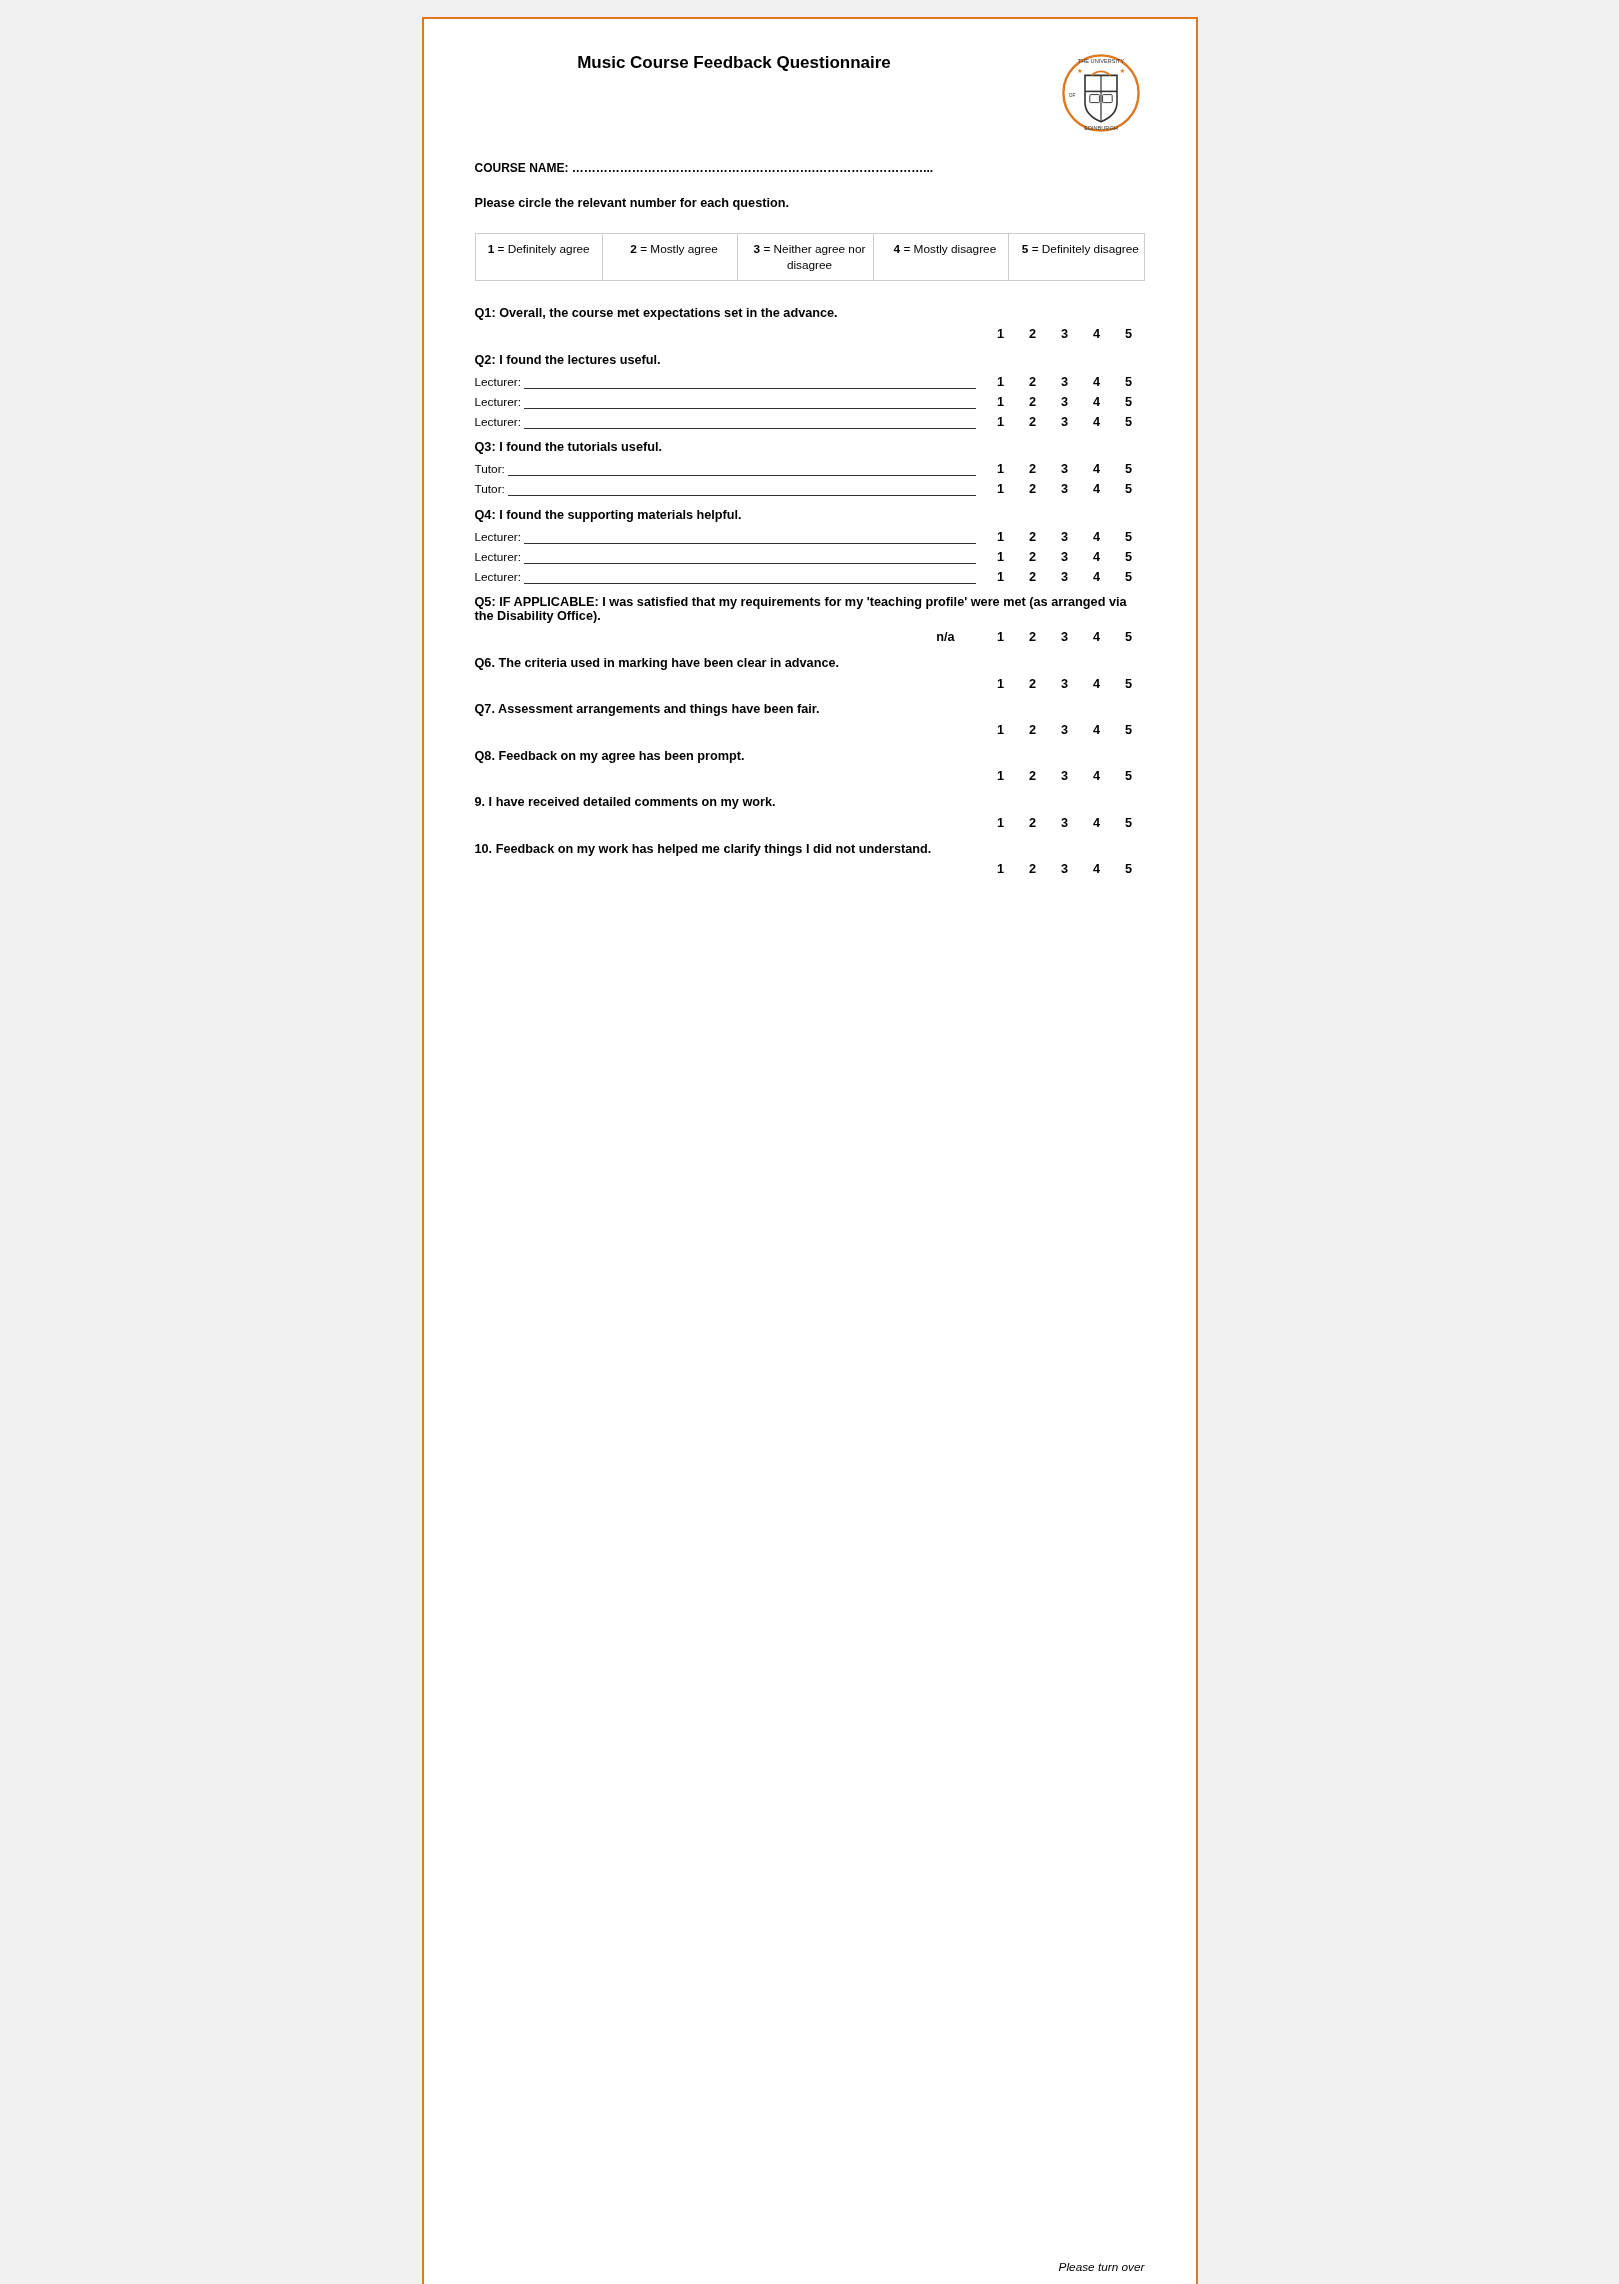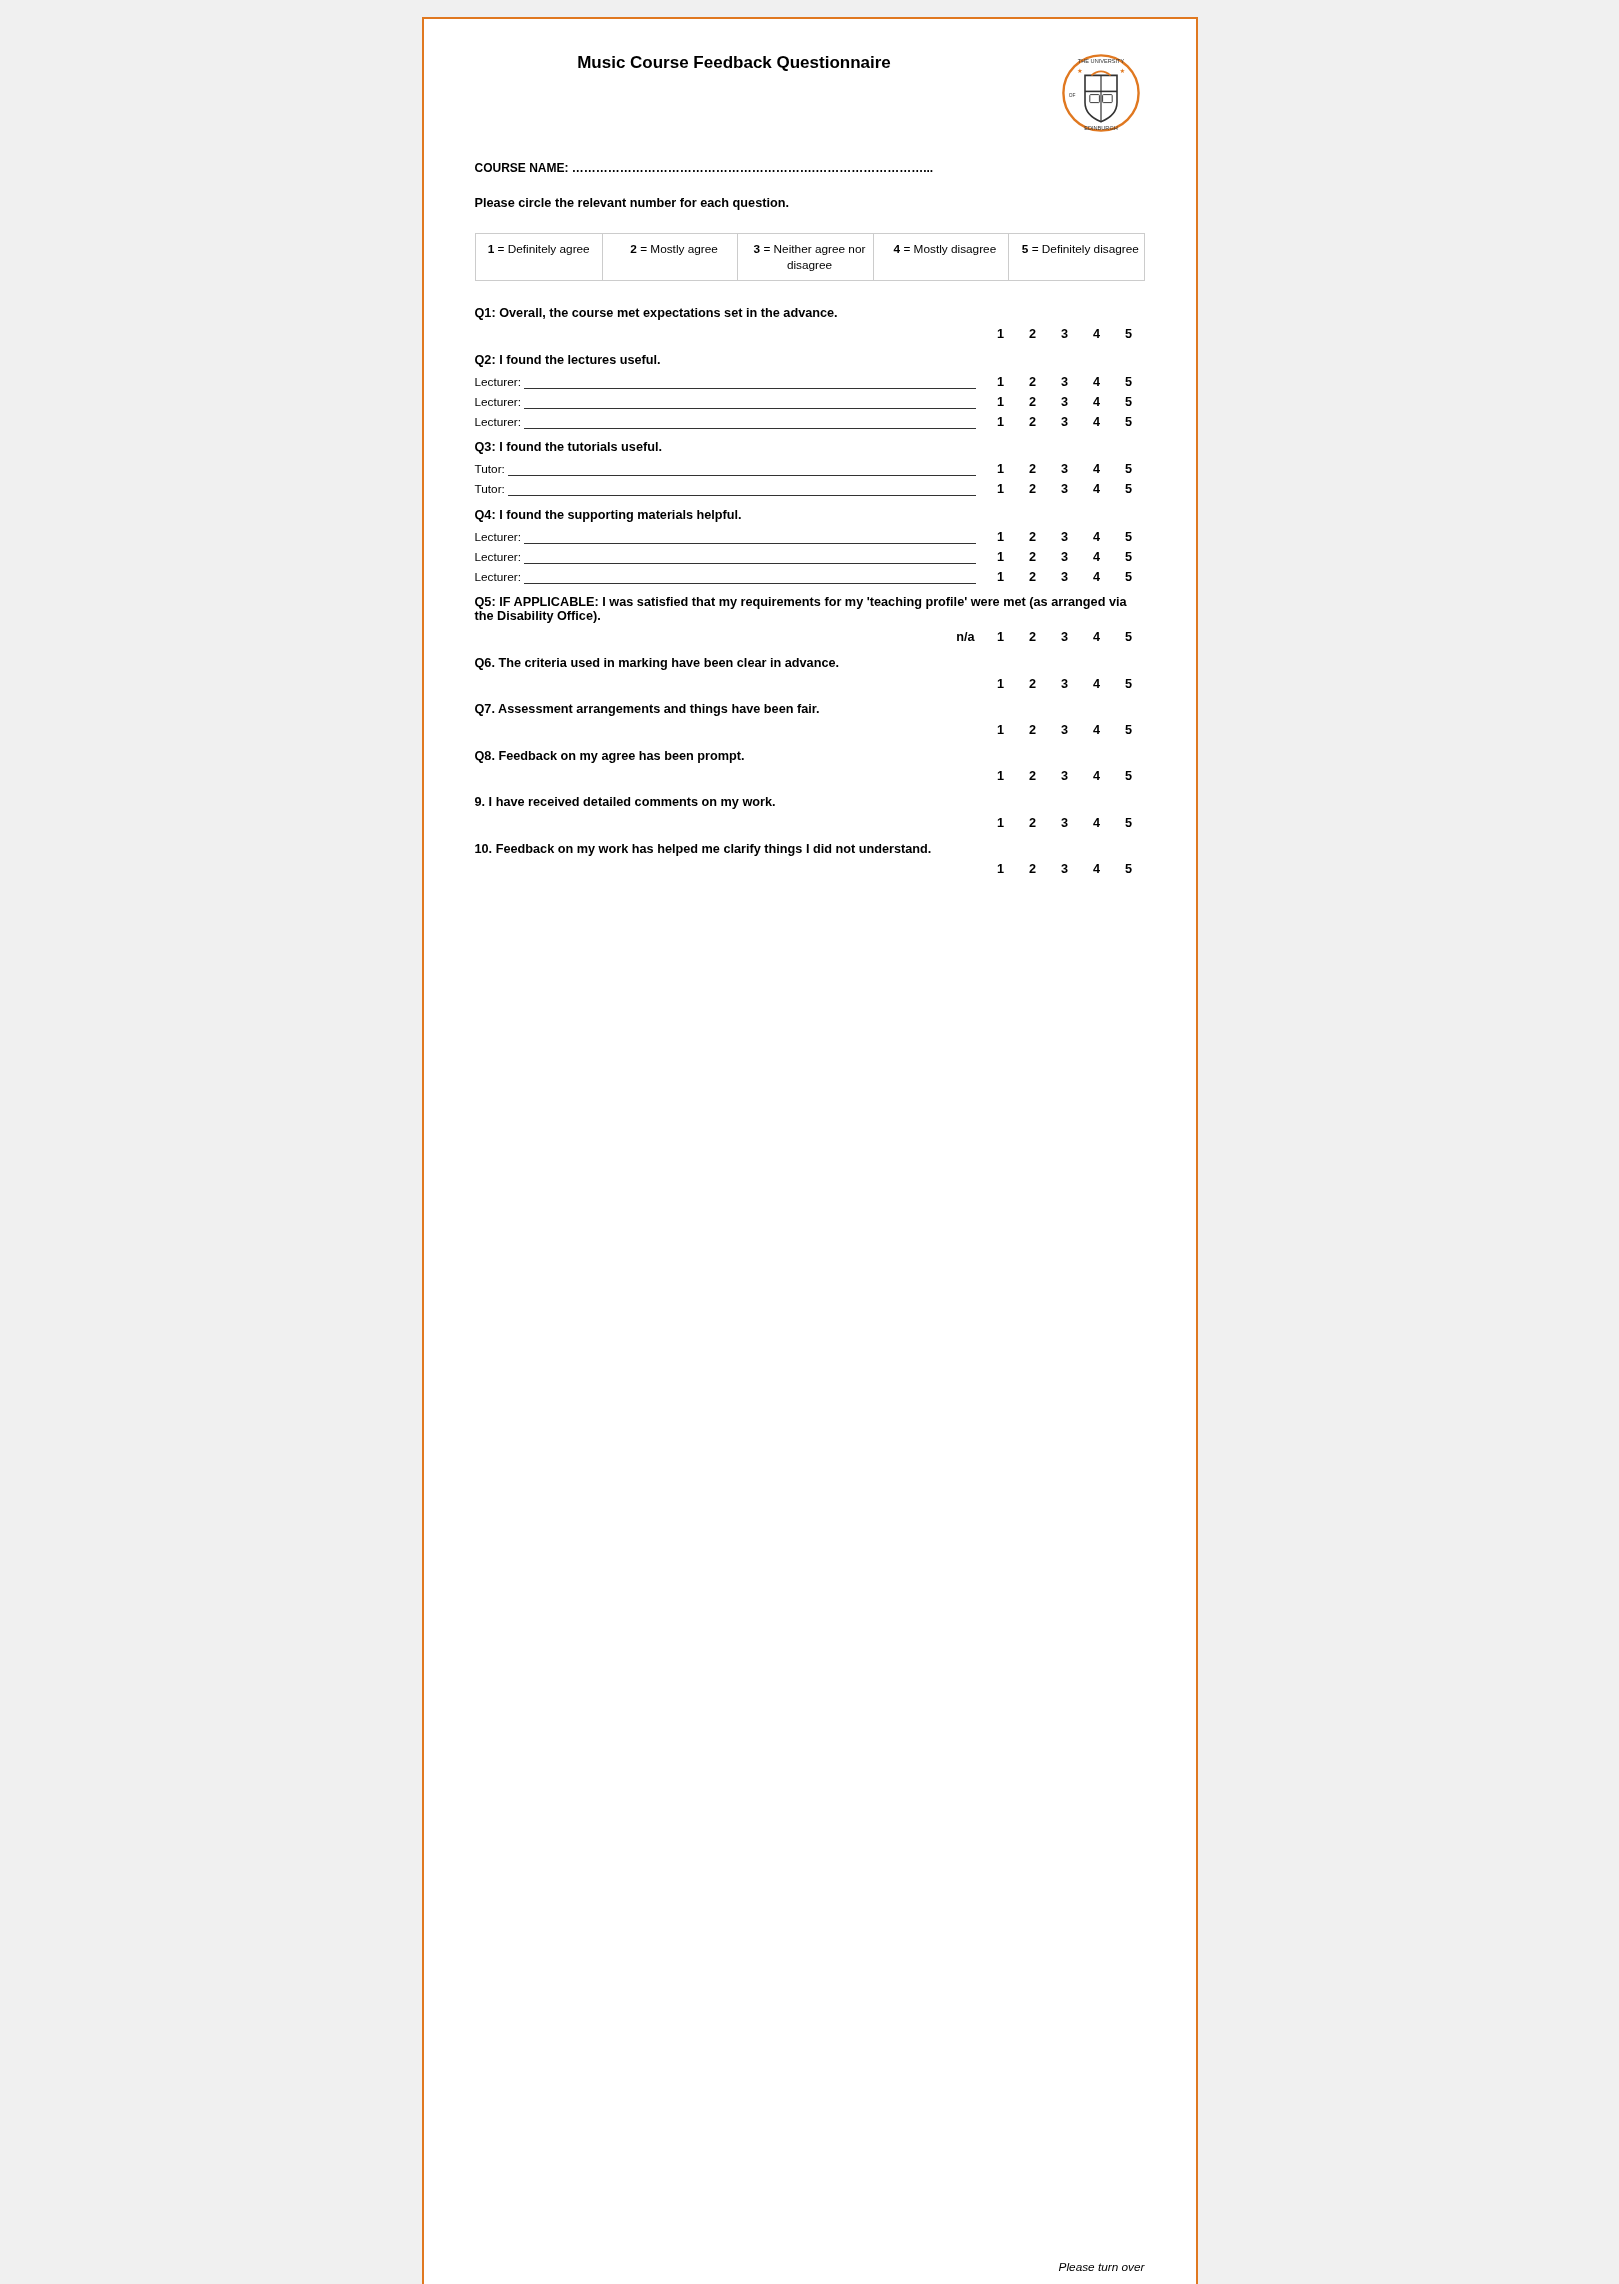--- a/index.html
+++ b/index.html
@@ -141,21 +141,21 @@
     .simple-rating-row {
       display: flex;
       align-items: center;
       justify-content: flex-end;
       margin-top: 3.4px;
     }
 
     .na-label {
       font-size: 12.7px;
       font-weight: bold;
-      margin-right: 3px;
+      margin-right: 23px;
     }
 
     .please-turn-over {
       position: absolute;
       bottom: 25px;
       right: 51px;
       font-size: 11.8px;
       font-style: italic;
     }
 

